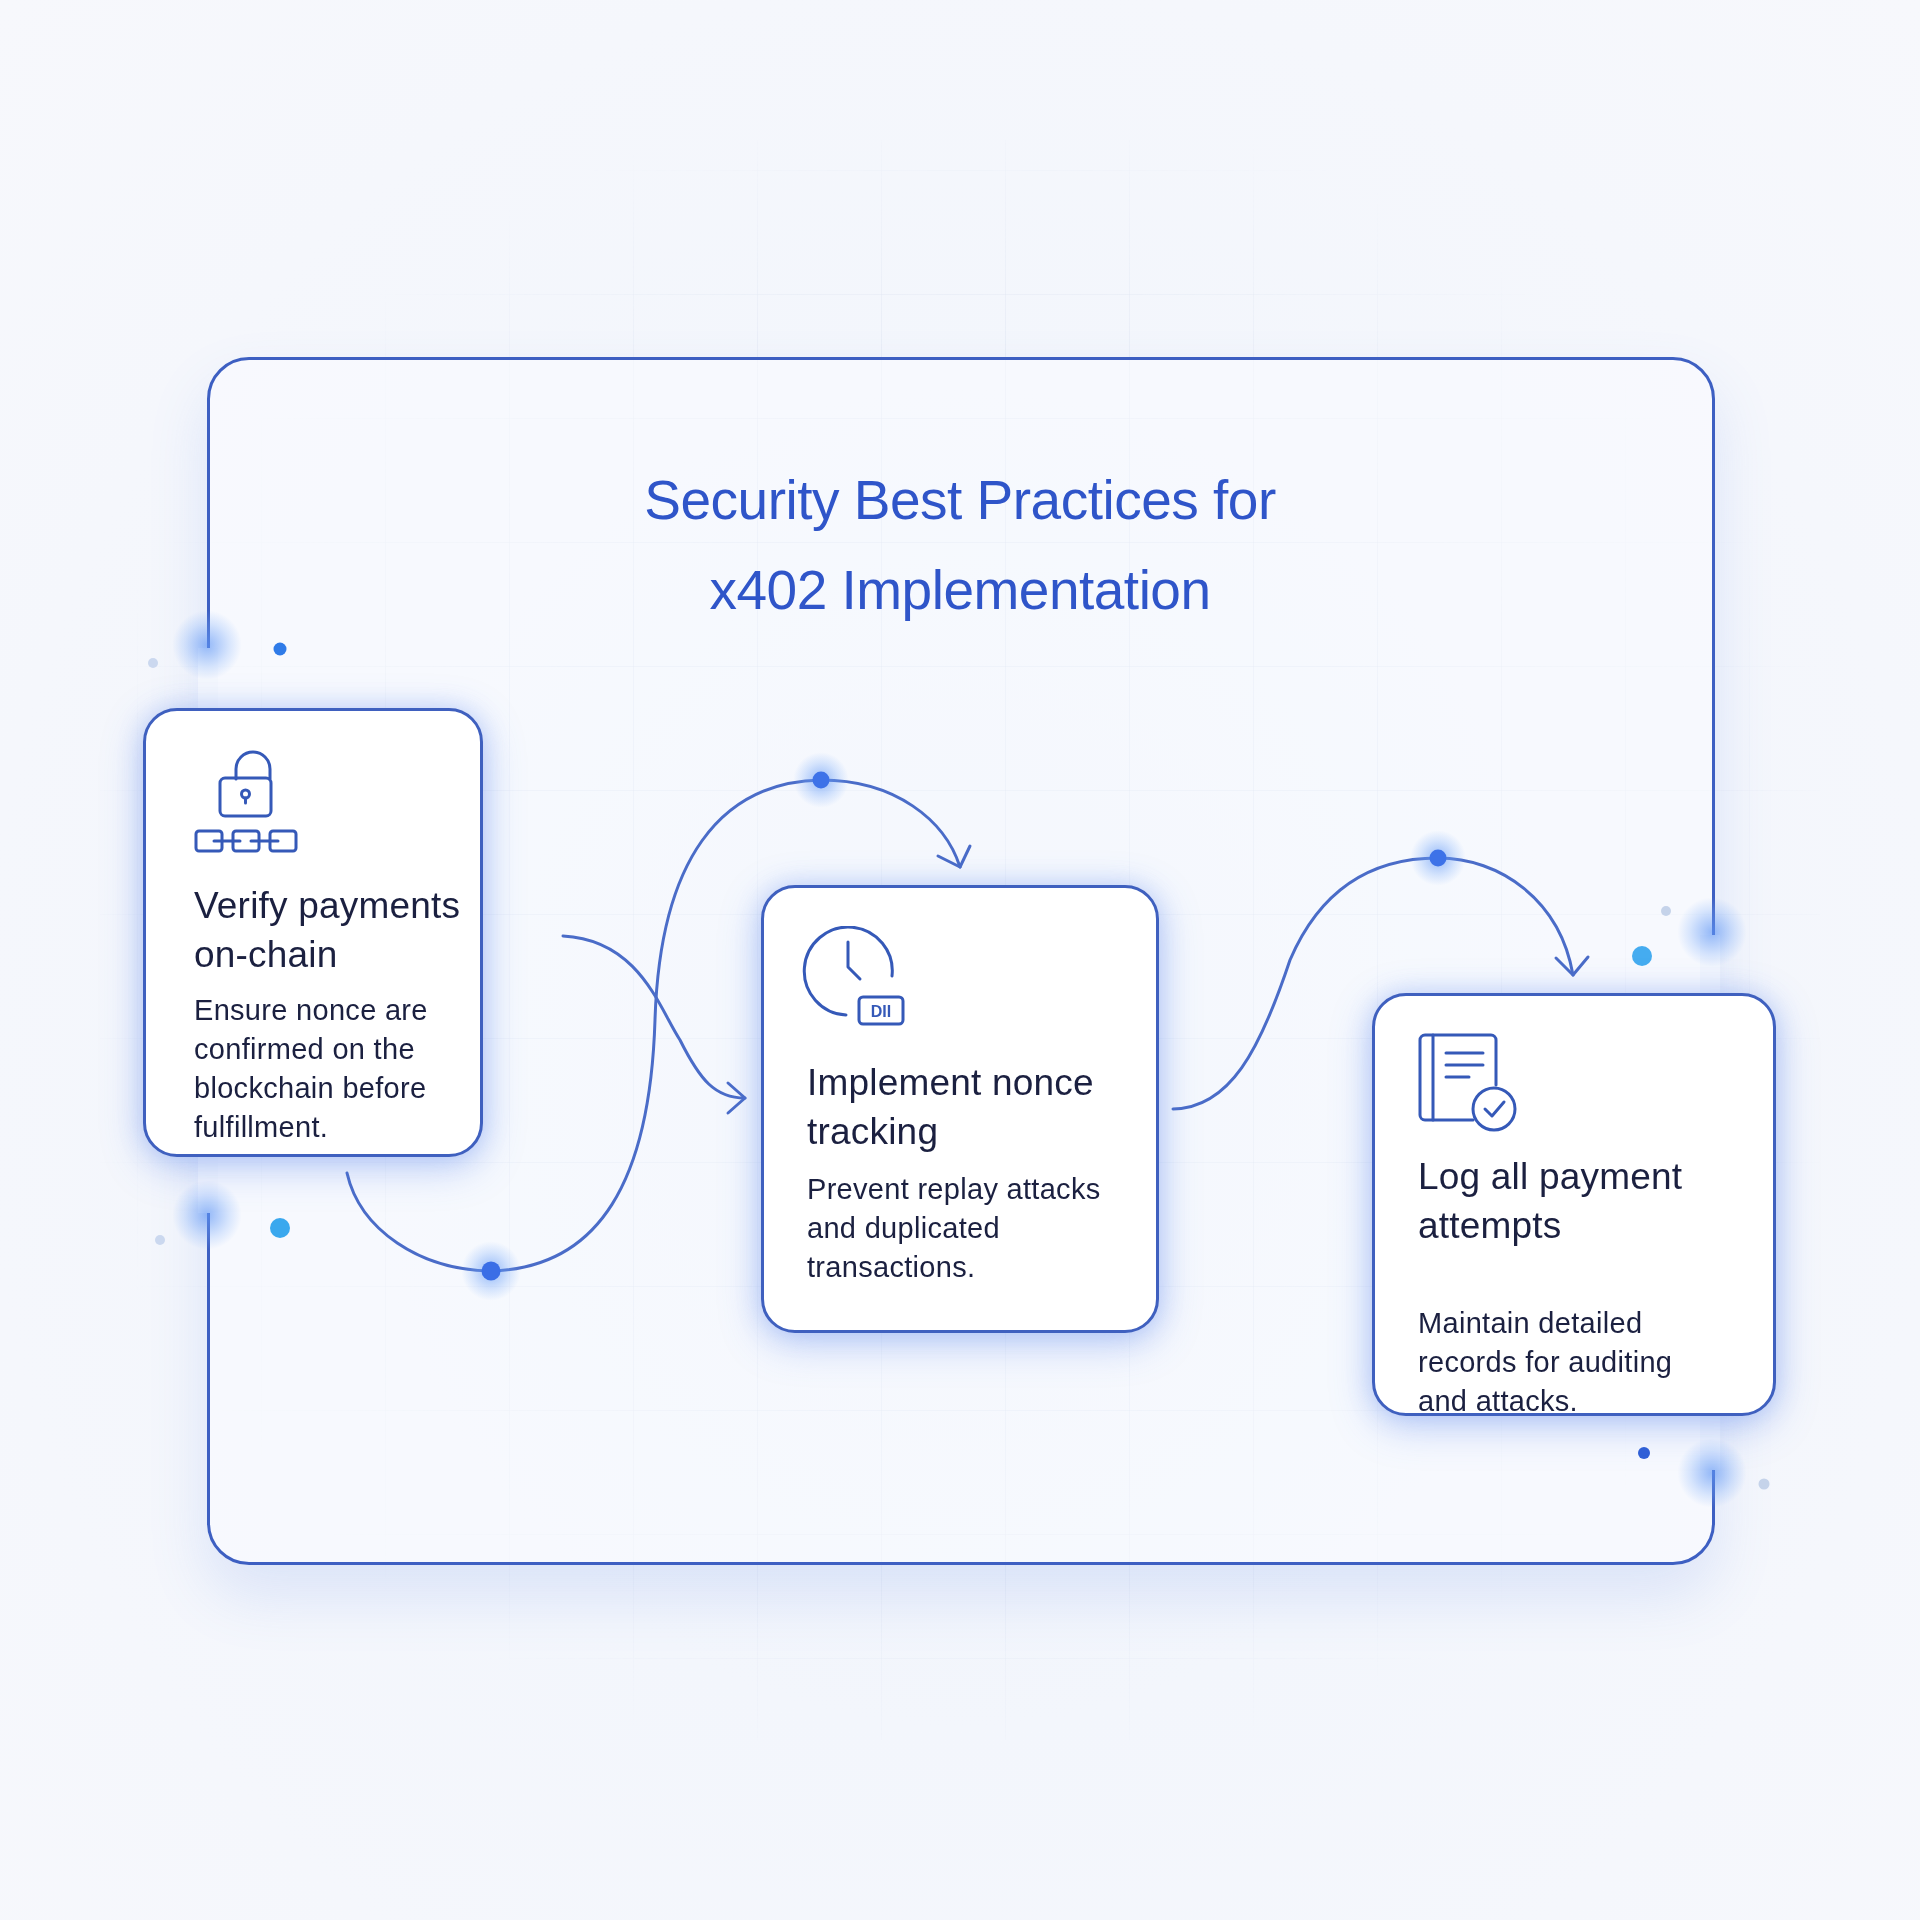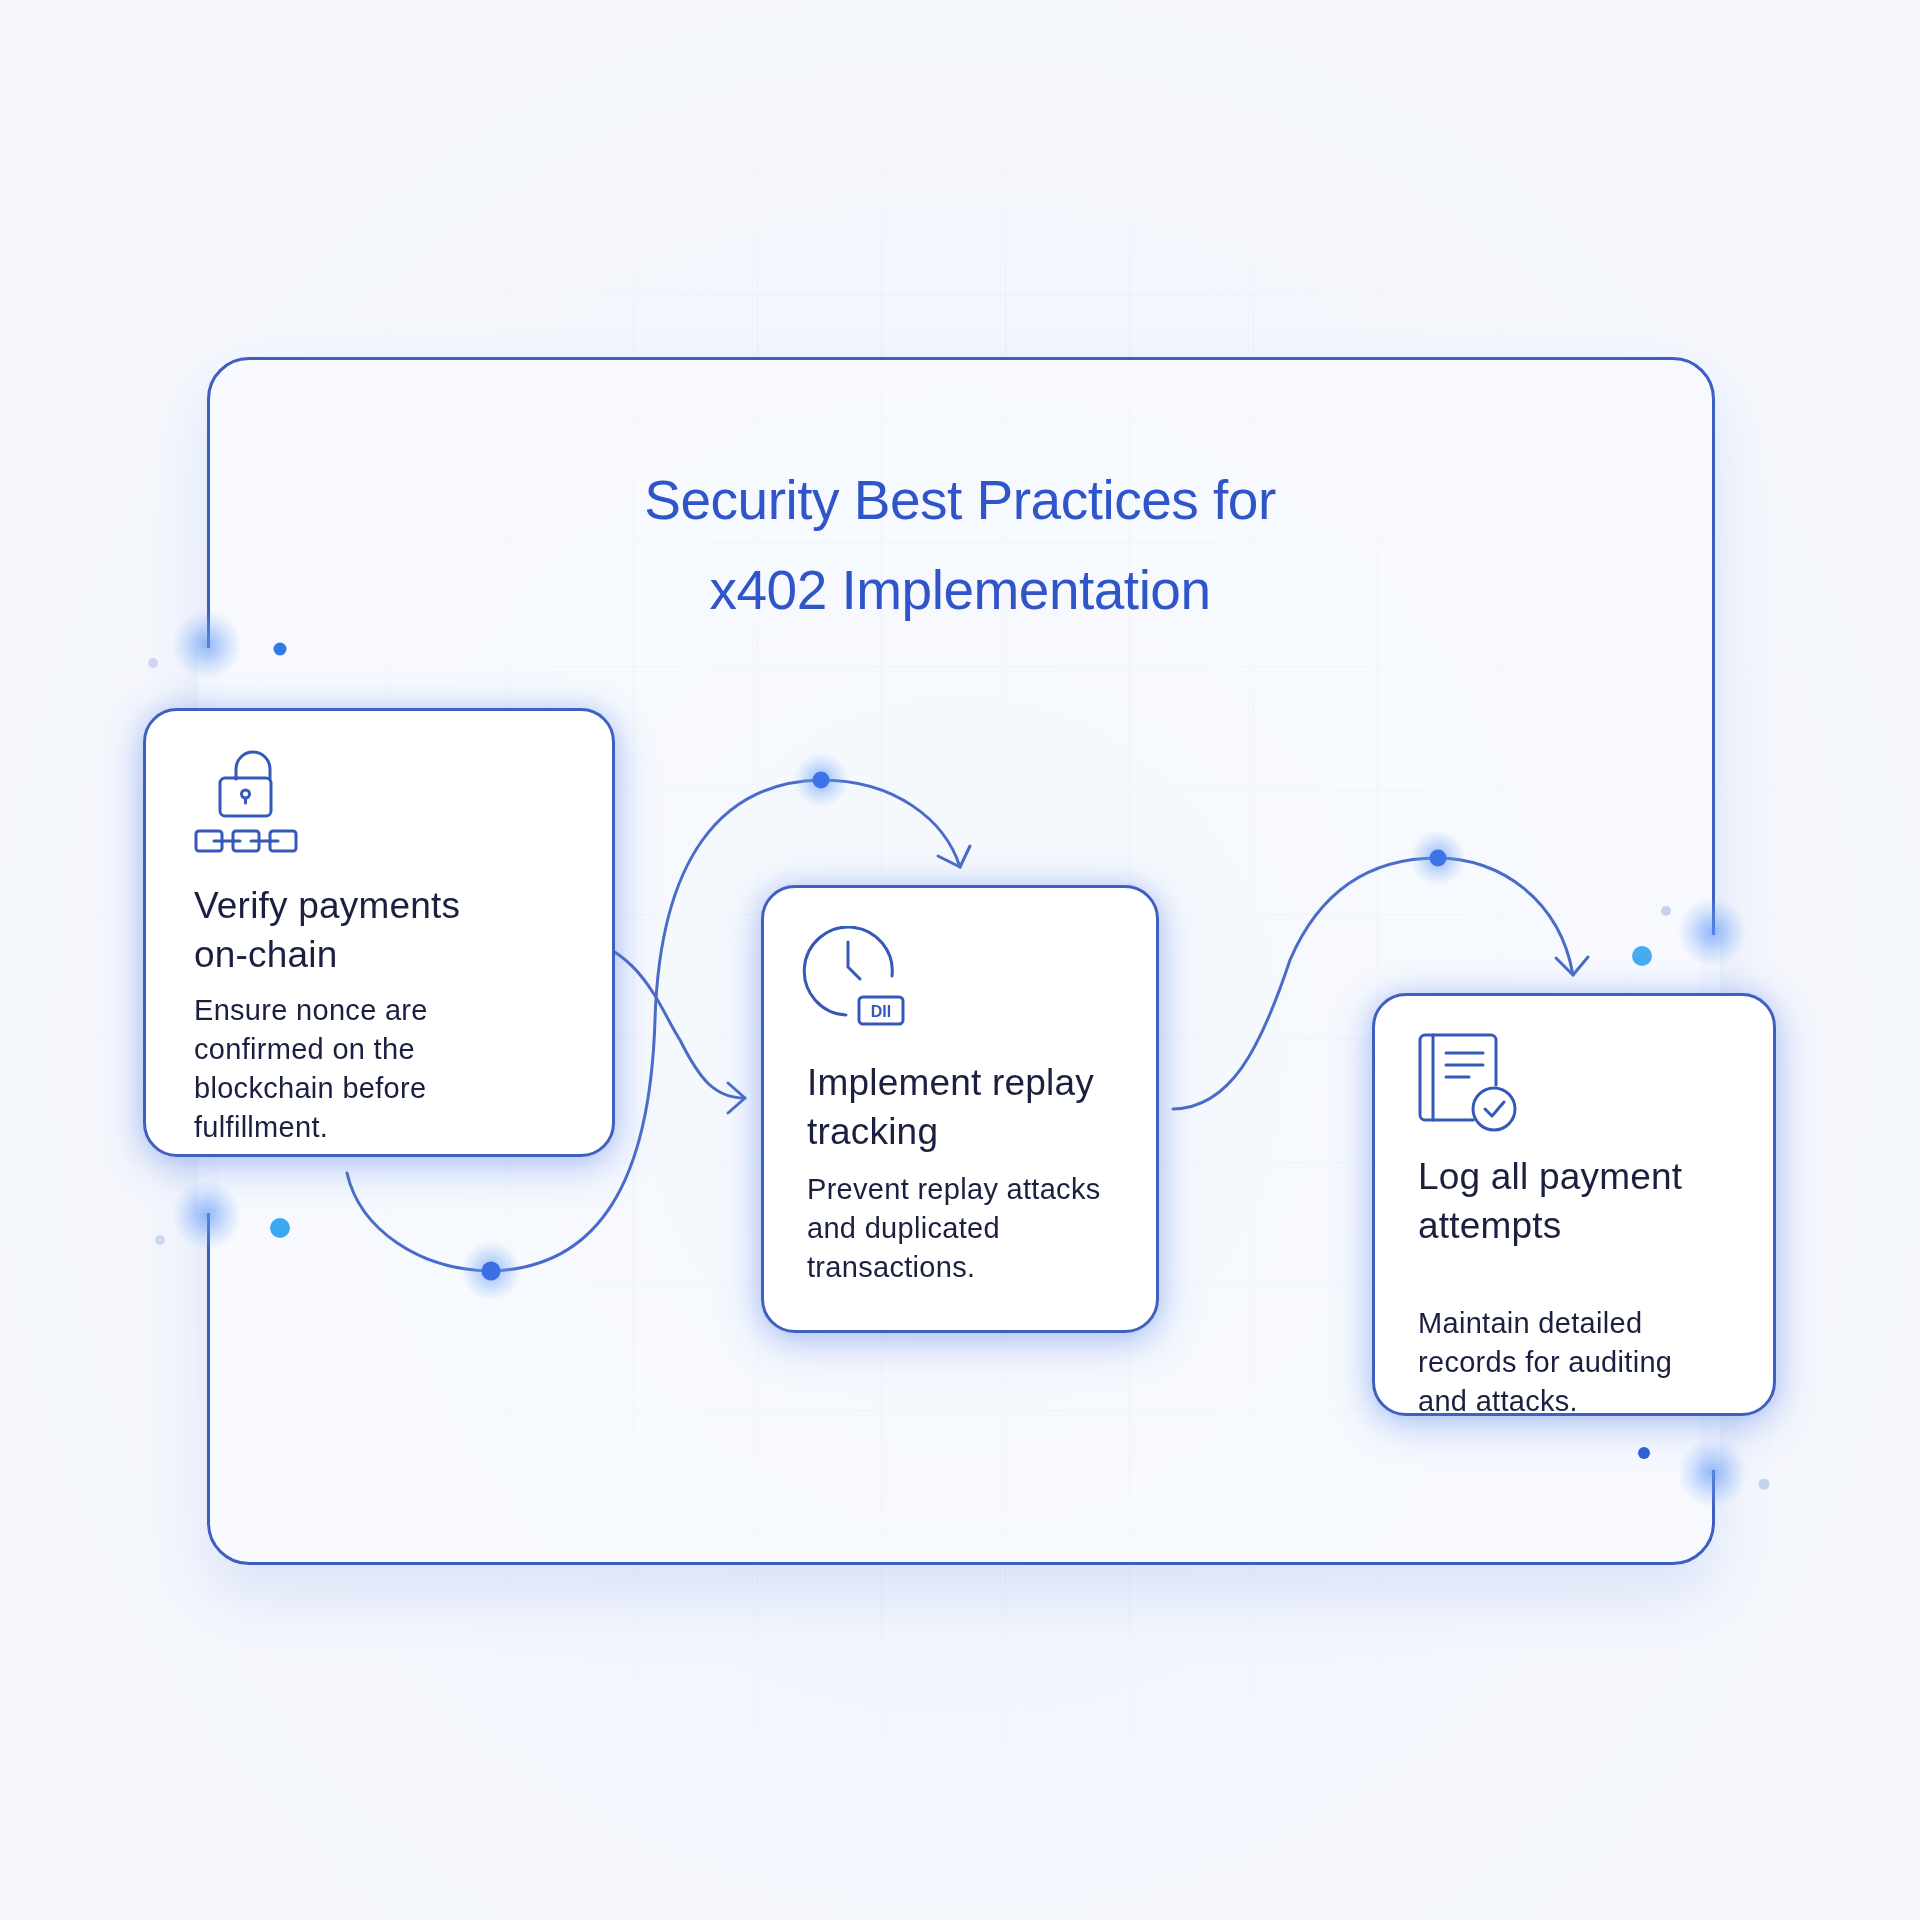--- a/index.html
+++ b/index.html
@@ -103,21 +103,21 @@
   <div class="dot" style="left:280px;top:649px;width:13px;height:13px;background:#2f7be8;"></div>
   <div class="dot" style="left:153px;top:663px;width:10px;height:10px;background:#cbd8ef;"></div>
   <div class="dot" style="left:280px;top:1228px;width:20px;height:20px;background:#3aa8ee;"></div>
   <div class="dot" style="left:160px;top:1240px;width:10px;height:10px;background:#cbd8ef;"></div>
   <div class="dot" style="left:1642px;top:956px;width:20px;height:20px;background:#45acf0;"></div>
   <div class="dot" style="left:1666px;top:911px;width:10px;height:10px;background:#c5d3ea;"></div>
   <div class="dot" style="left:1644px;top:1453px;width:12px;height:12px;background:#2f5fd6;"></div>
   <div class="dot" style="left:1764px;top:1484px;width:11px;height:11px;background:#c5d3ea;"></div>
 </div>
 
-<div class="card" style="left:143px;top:708px;width:472px;height:449px;text-decoration:underline;">
+<div class="card" style="left:143px;top:708px;width:340px;height:449px;text-decoration:underline;">
   <div class="icon" style="left:46px;top:38px;width:110px;height:110px;">
     <svg width="110" height="110" viewBox="0 0 110 110" fill="none" stroke="#3559b8" stroke-width="3" stroke-linecap="round" stroke-linejoin="round">
       <path d="M44 30 V20 a17 17 0 0 1 34 0 V30"></path>
       <rect x="28" y="29" width="51" height="38" rx="5"></rect>
       <circle cx="53.5" cy="45" r="4"></circle>
       <path d="M53.5 49 L53.5 54"></path>
       <rect x="4" y="82" width="26" height="20" rx="3"></rect>
       <rect x="41" y="82" width="26" height="20" rx="3"></rect>
       <rect x="78" y="82" width="26" height="20" rx="3"></rect>
       <path d="M22 92 H48"></path>
@@ -139,21 +139,21 @@
 <div class="card" style="left:761px;top:885px;width:398px;height:448px;">
   <div class="icon" style="left:36px;top:38px;width:110px;height:105px;">
     <svg width="110" height="105" viewBox="0 0 110 105" fill="none" stroke="#3559b8" stroke-width="3" stroke-linecap="round" stroke-linejoin="round">
       <path d="M46 89 A44 44 0 1 1 92 50"></path>
       <path d="M48 16 V41 L60 53"></path>
       <rect x="59" y="71" width="44" height="27" rx="4"></rect>
       <text x="81" y="91" font-family="Liberation Sans, sans-serif" font-size="16" font-weight="700" fill="#3559b8" stroke="none" text-anchor="middle">DII</text>
     </svg>
   </div>
   <h3 style="left:43px;top:170px;">
-    <span style="display:block">Implement replay</span>
+    <span style="display:block">Implement nonce</span>
     <span style="display:block">tracking</span>
   </h3>
   <p style="left:43px;top:282px;">
     <span style="display:block">Prevent replay attacks</span>
     <span style="display:block">and duplicated</span>
     <span style="display:block">transactions.</span>
   </p>
 </div>
 
 <div class="card" style="left:1372px;top:993px;width:404px;height:423px;">

